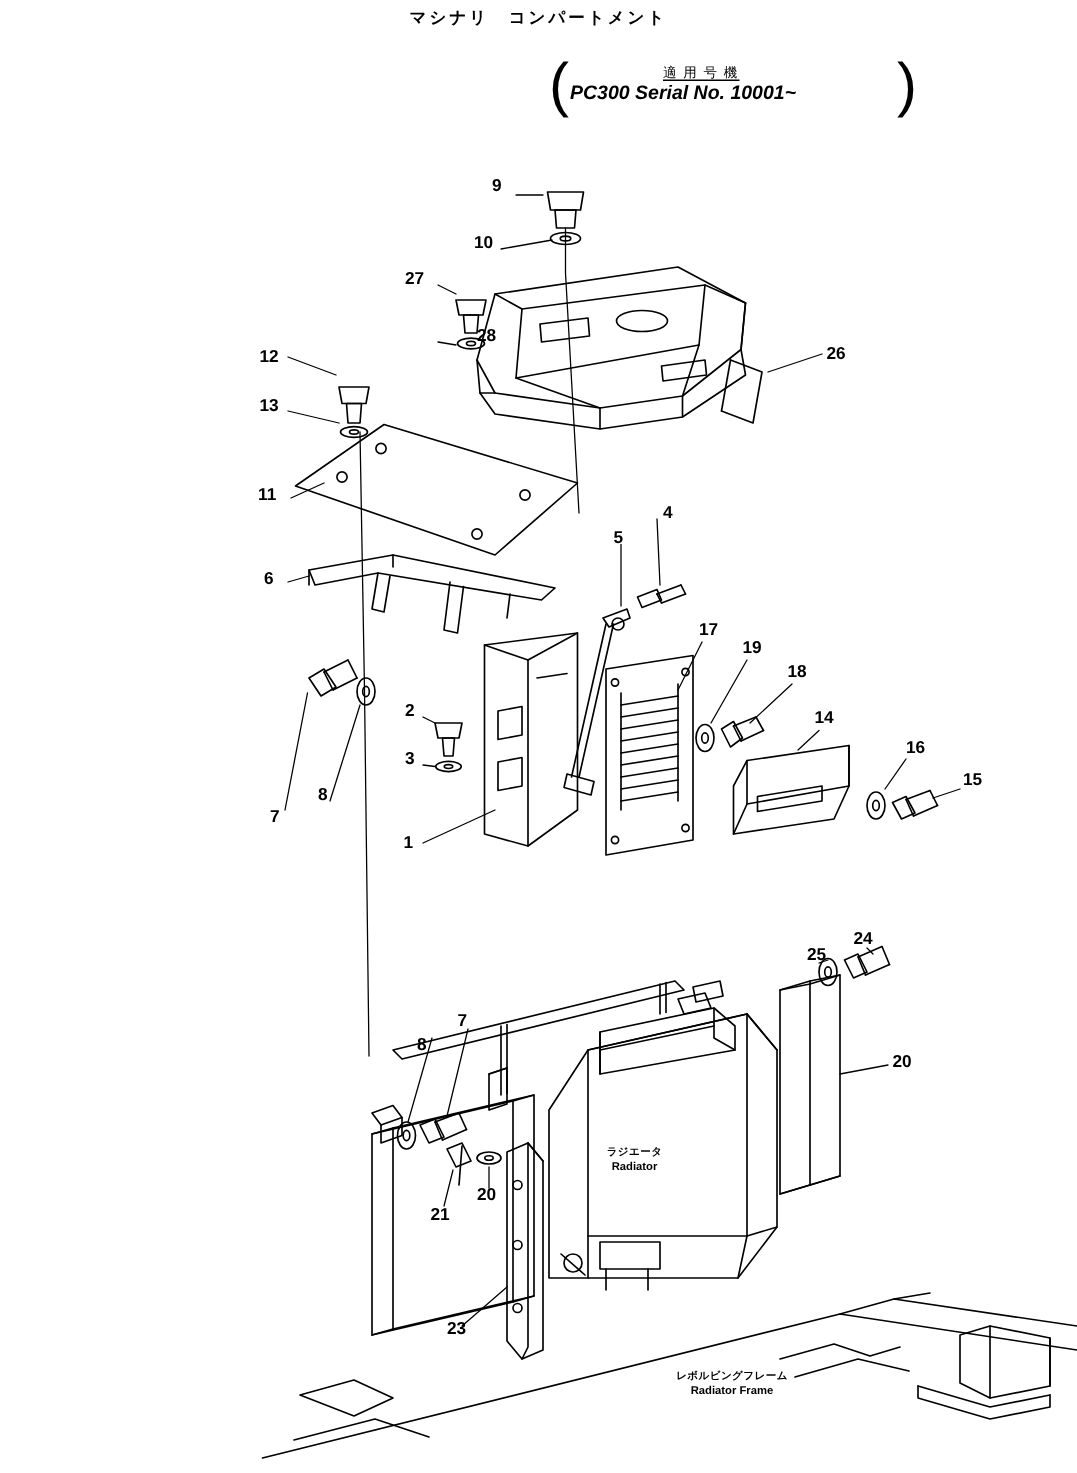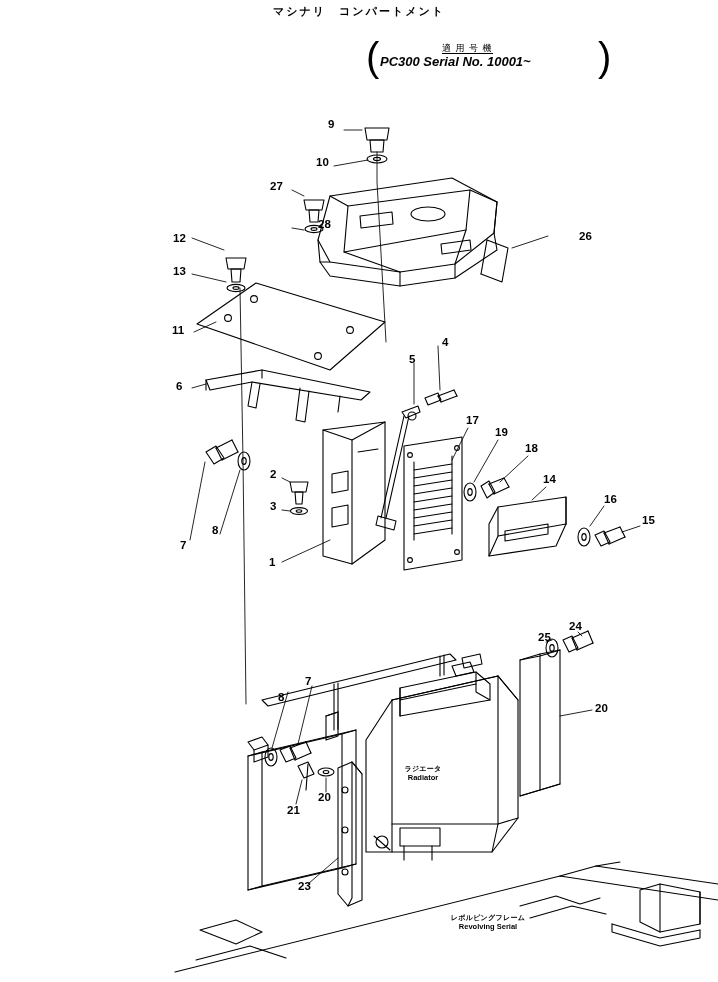--- a/index.html
+++ b/index.html
@@ -339,21 +339,21 @@
         <path d="M326 792 L326 778"></path>
         <path d="M308 884 L338 858"></path>
       </g>
     </g>
   </svg>
 
   <div class="num" style="left:328px;top:118px;">9</div>
   <div class="num" style="left:316px;top:156px;">10</div>
   <div class="num" style="left:270px;top:180px;">27</div>
   <div class="num" style="left:270px;top:218px;margin-left:48px;">28</div>
-  <div class="num" style="left:551px;top:230px;margin-left:28px;">26</div>
+  <div class="num" style="left:551px;top:230px;">26</div>
   <div class="num" style="left:173px;top:232px;">12</div>
   <div class="num" style="left:173px;top:265px;">13</div>
   <div class="num" style="left:172px;top:324px;">11</div>
   <div class="num" style="left:176px;top:380px;">6</div>
   <div class="num" style="left:442px;top:336px;">4</div>
   <div class="num" style="left:409px;top:353px;">5</div>
   <div class="num" style="left:466px;top:414px;">17</div>
   <div class="num" style="left:495px;top:426px;">19</div>
   <div class="num" style="left:525px;top:442px;">18</div>
   <div class="num" style="left:543px;top:473px;">14</div>
@@ -372,16 +372,16 @@
   <div class="num" style="left:287px;top:804px;text-align:right;">21</div>
   <div class="num" style="left:318px;top:791px;">20</div>
   <div class="num" style="left:298px;top:880px;">23</div>
 
   <div class="lbl" style="left:392px;top:764px;width:62px;">
     <div class="jp">ラジエータ</div>
     <div>Radiator</div>
   </div>
   <div class="lbl" style="left:440px;top:913px;width:96px;">
     <div class="jp">レボルビングフレーム</div>
-    <div>Revolving Serial</div>
+    <div>Radiator Frame</div>
   </div>
 
 </div>
 
 </body></html>

